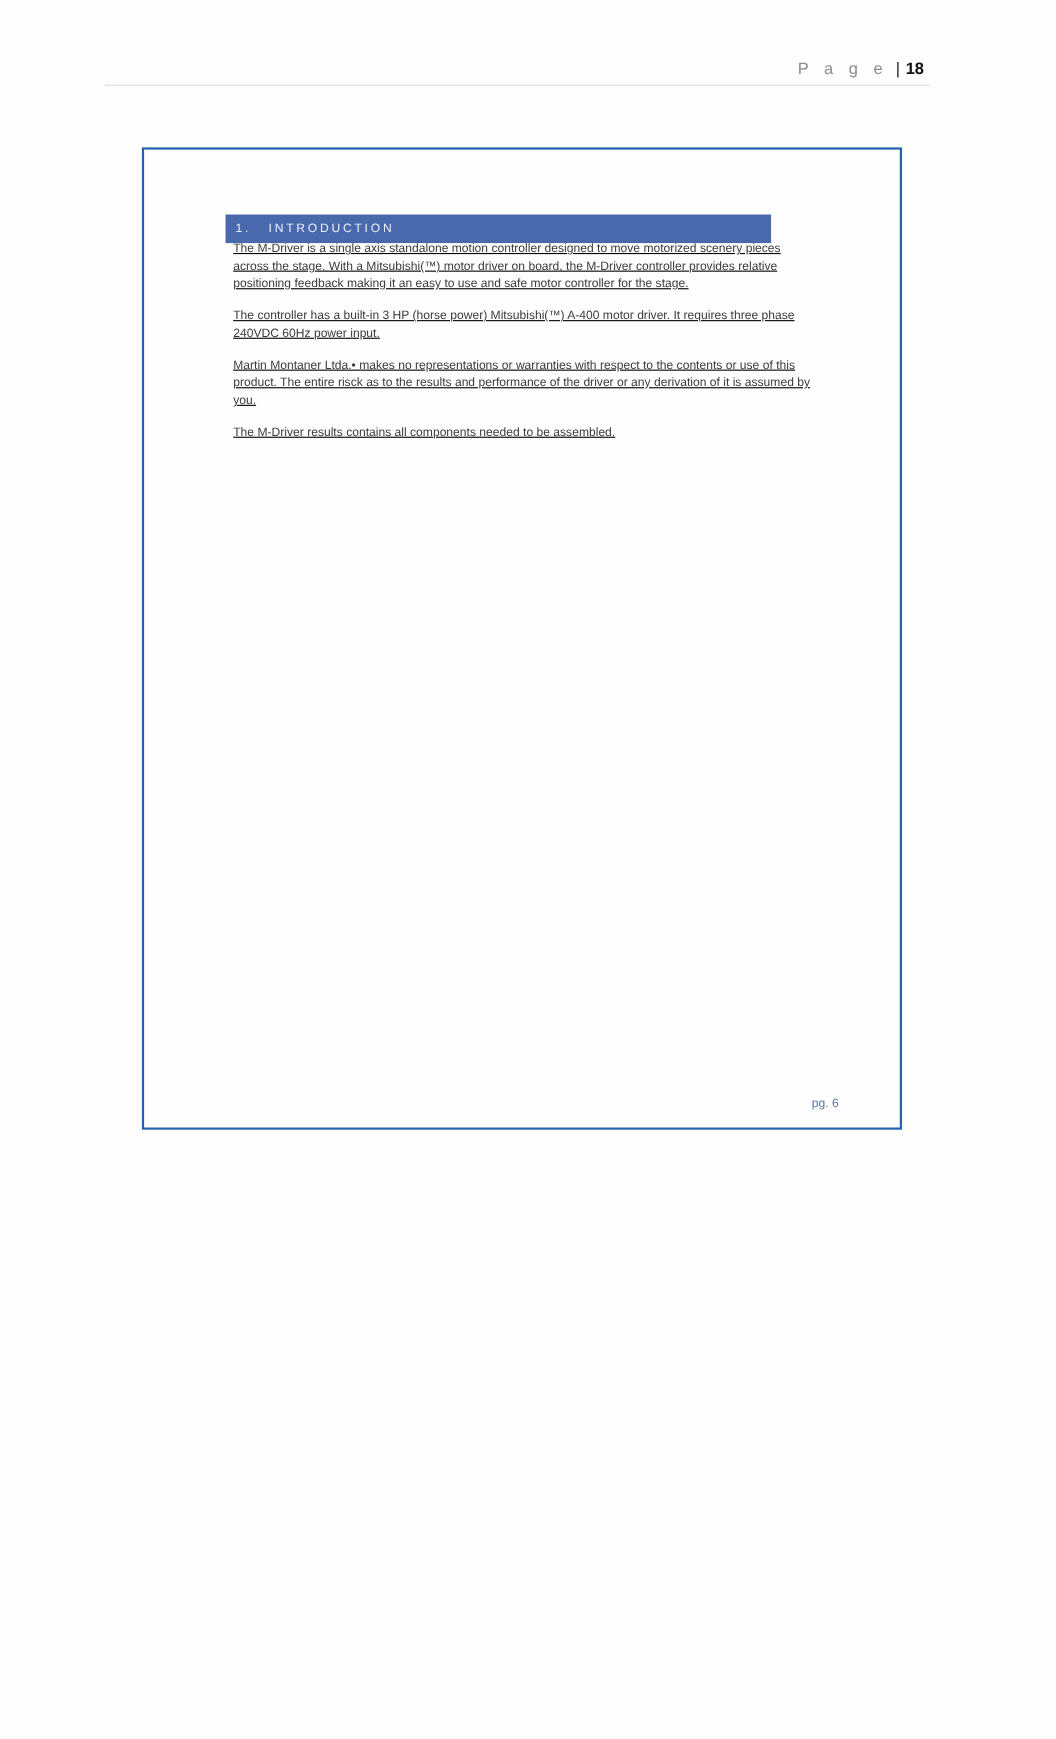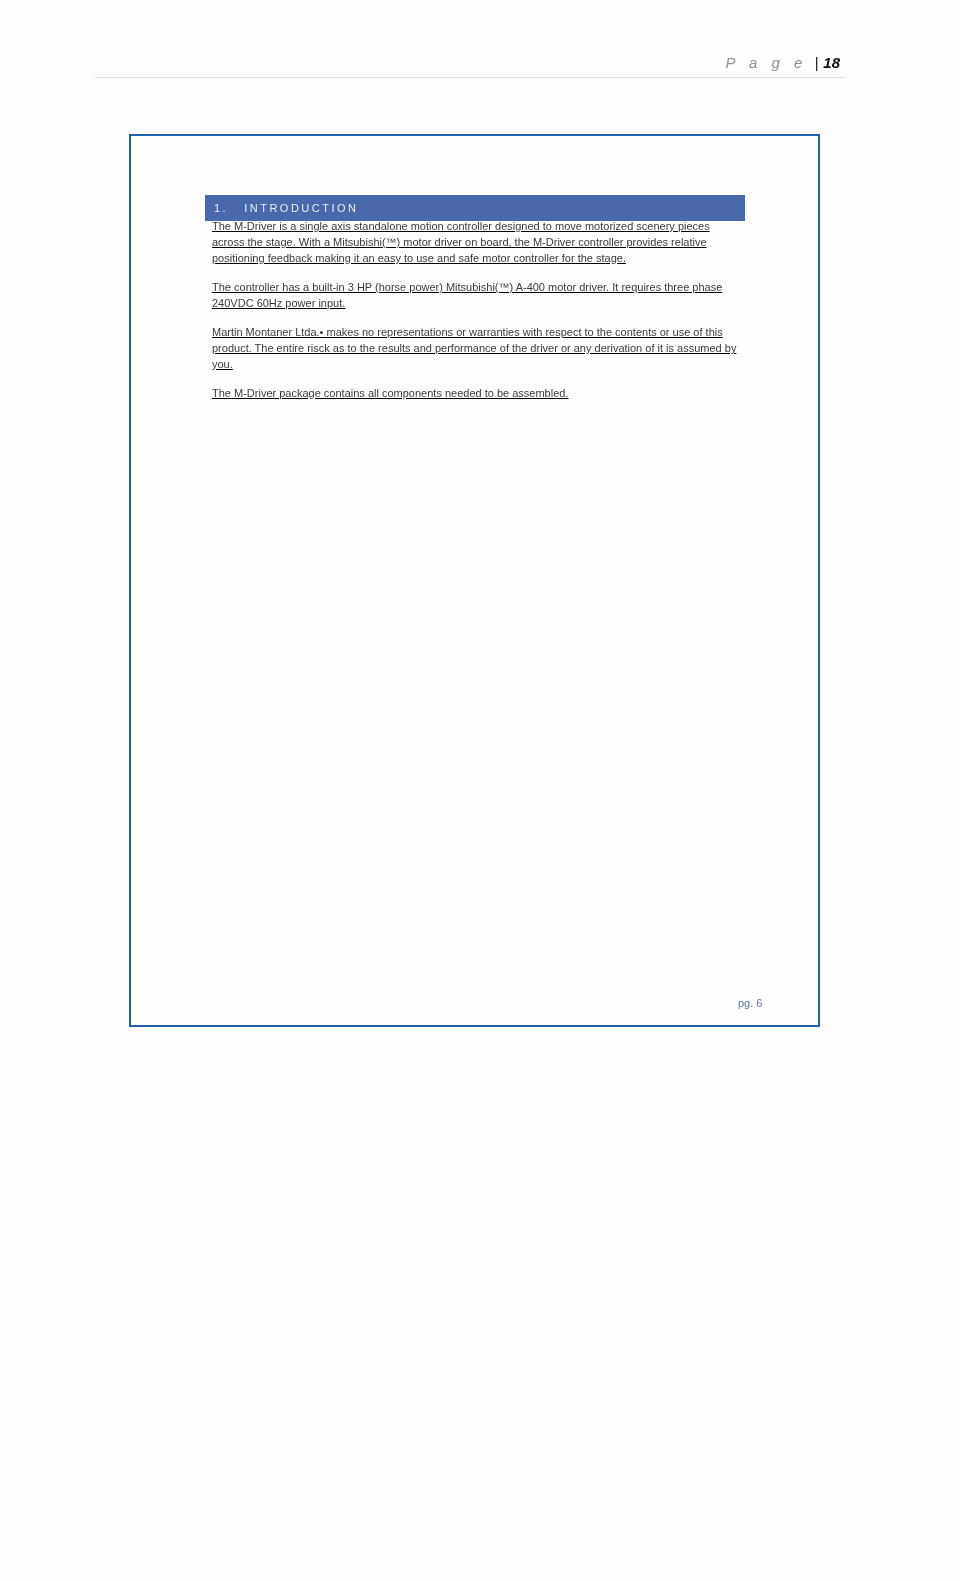--- a/index.html
+++ b/index.html
@@ -17,21 +17,20 @@
     background: #fdfdfd;
     overflow: hidden;
   }
   
   .page-header {
     position: absolute;
     top: 54px;
     right: 120px;
     font-size: 15px;
     white-space: nowrap;
-    font-style: italic;
   }
   .ph-label {
     color: #8e8e8e;
     letter-spacing: 5px;
     margin-right: 7px;
   }
   .ph-sep {
     color: #1a1a1a;
     font-weight: 400;
     margin-right: 5px;
@@ -56,21 +55,21 @@
     top: 134px;
     width: 691px;
     height: 893px;
     border: 2px solid #2161ae;
     background: #fefefe;
   }
   .section-bar {
     position: absolute;
     left: 74px;
     top: 59px;
-    width: 540px;
+    width: 496px;
     height: 26px;
     background: #4a69ad;
     color: #e9edf6;
     font-size: 11px;
     line-height: 26px;
     letter-spacing: 2.5px;
     padding-left: 9px;
     white-space: nowrap;
     overflow: hidden;
   }
@@ -110,20 +109,20 @@
   <div class="doc-box">
 
     <div class="section-bar">
       <span class="section-number">1.</span><span class="section-title">INTRODUCTION</span>
     </div>
 
     <div class="body-col">
       <p class="para">The M-Driver is a single axis standalone motion controller designed to move motorized scenery pieces across the stage. With a Mitsubishi(™) motor driver on board, the M-Driver controller provides relative positioning feedback making it an easy to use and safe motor controller for the stage.</p>
       <p class="para">The controller has a built-in 3 HP (horse power) Mitsubishi(™) A-400 motor driver. It requires three phase 240VDC 60Hz power input.</p>
       <p class="para">Martin Montaner Ltda.• makes no representations or warranties with respect to the contents or use of this product. The  entire risck as to the results and performance of the driver or any derivation of it is assumed by you.</p>
-      <p class="para">The M-Driver package contains all components needed to be assembled.</p>
+      <p class="para">The M-Driver results contains all components needed to be assembled.</p>
     </div>
 
     <div class="inner-footer">pg. 6</div>
 
   </div>
 
 </div>
 
 </body></html>

